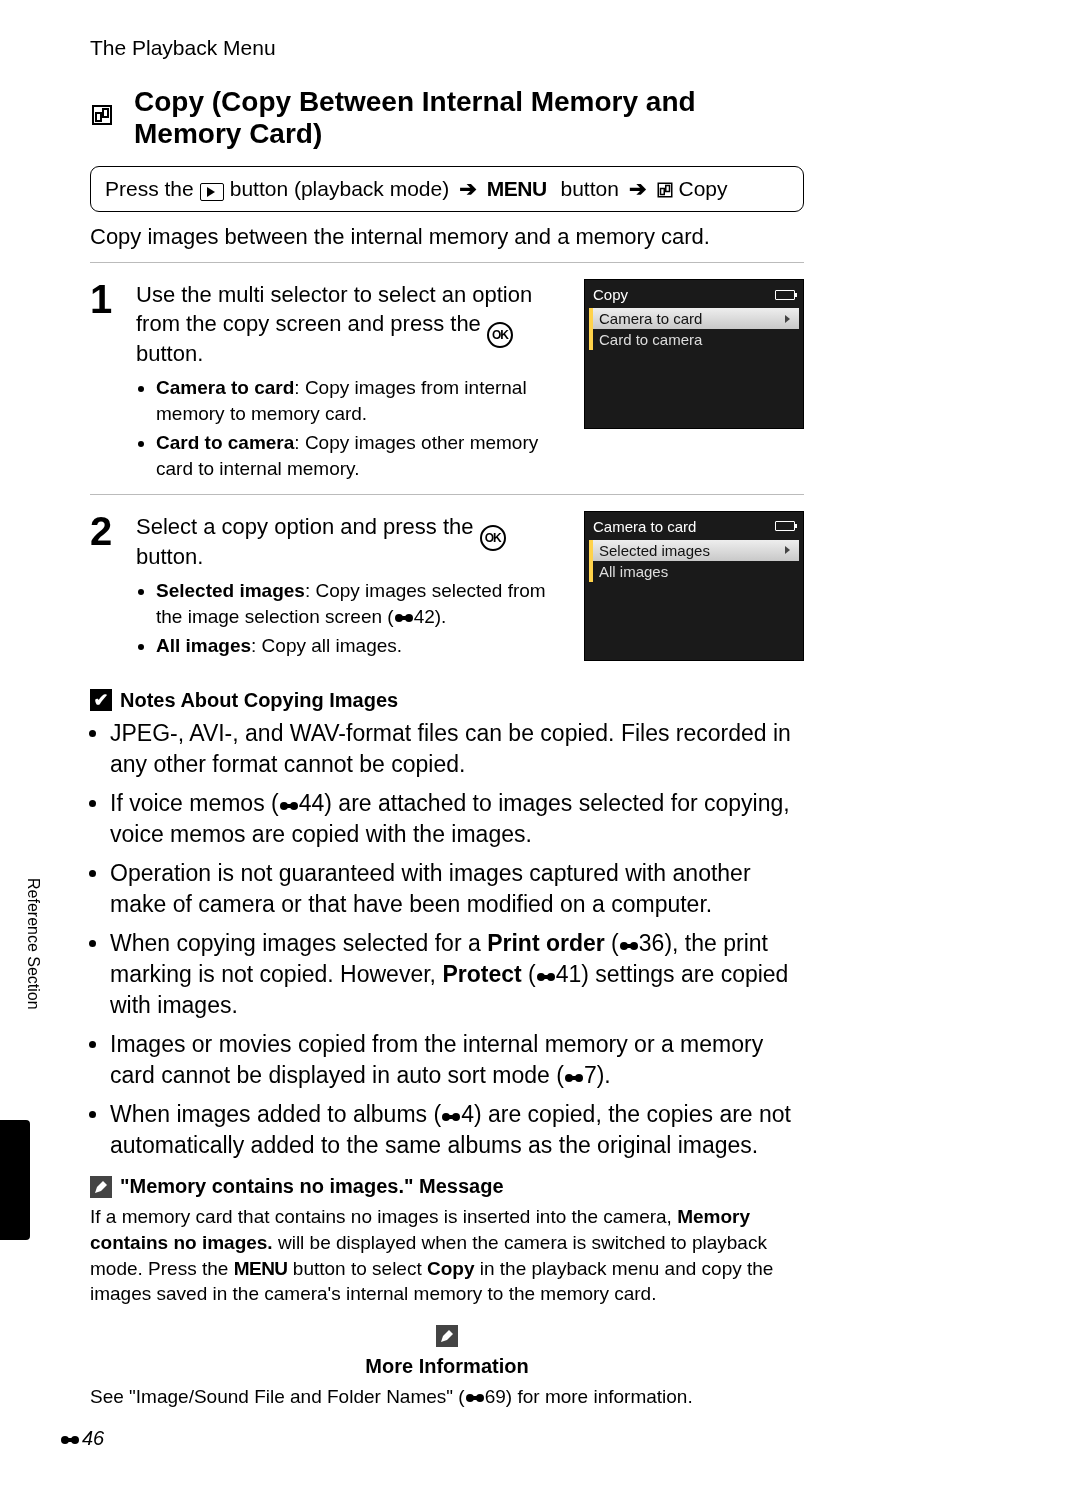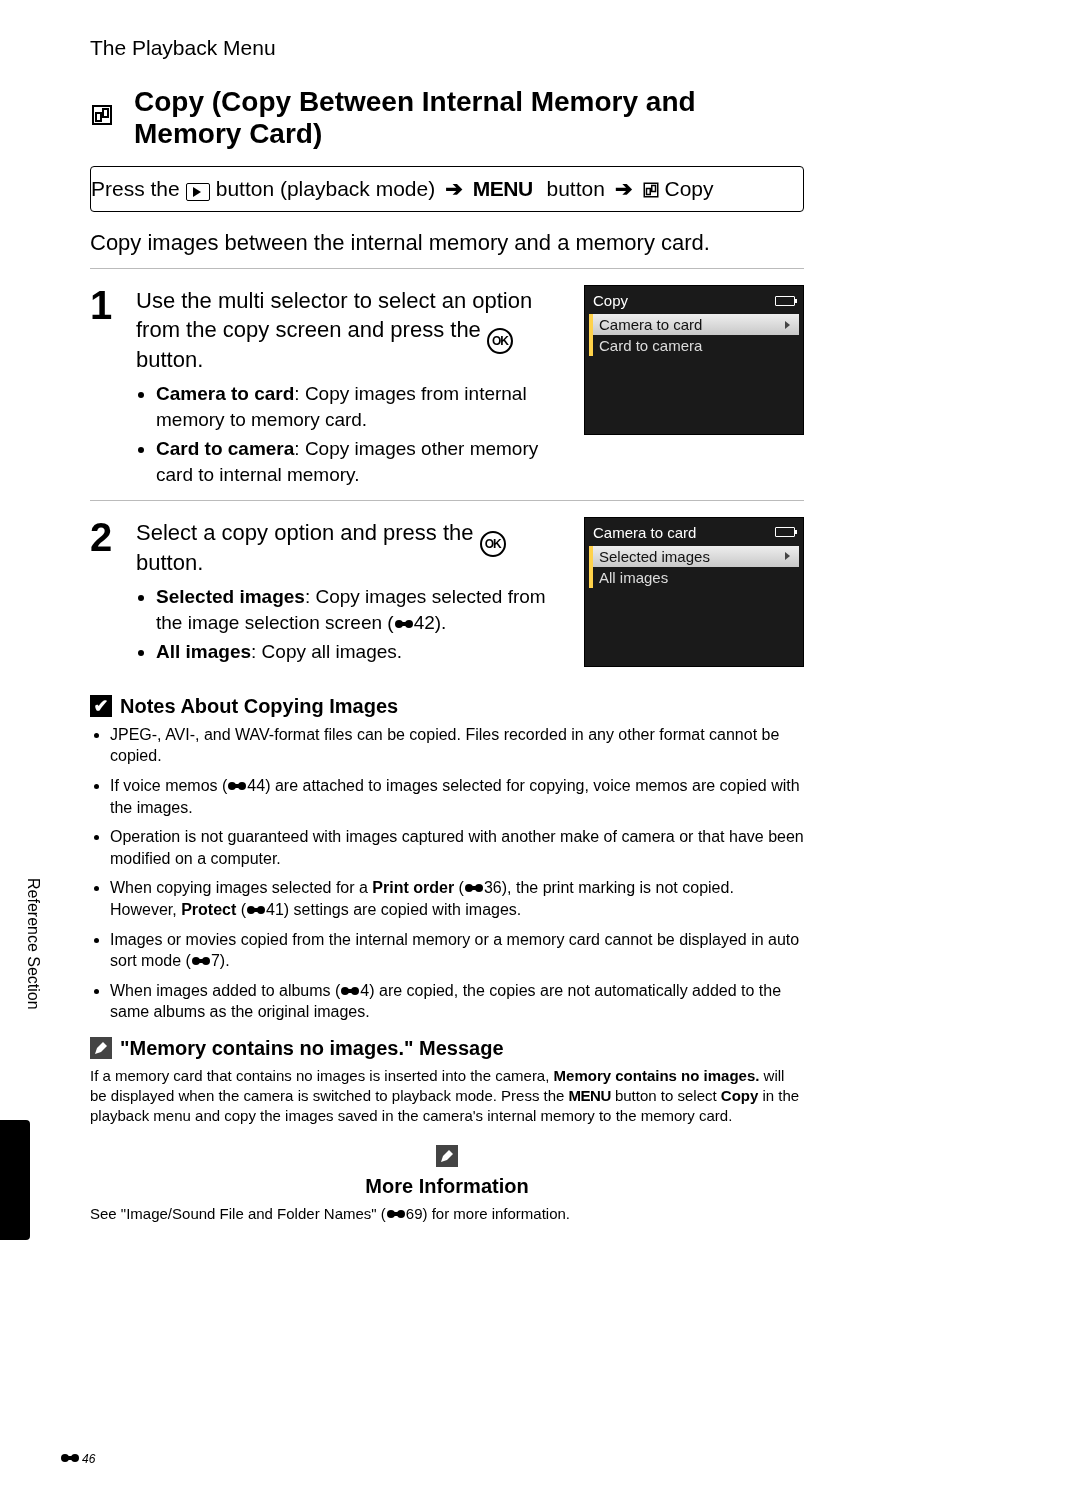--- a/index.html
+++ b/index.html
@@ -24,24 +24,24 @@
   .h1 {
     font-size: 28px;
     font-weight: 700;
     display: flex;
     align-items: center;
     gap: 20px;
     margin-bottom: 16px;
   }
   .path-box {
     border: 1px solid #000;
-    border-radius: 4px;
-    padding: 10px 0;
+    border-radius: 9px;
+    padding: 10px 14px;
     font-size: 21px;
-    margin-bottom: 18px;
+    margin-bottom: 12px;
     display: flex;
     align-items: center;
     flex-wrap: wrap;
     gap: 4px;
   }
   .intro {
     font-size: 22px;
     margin-bottom: 12px;
   }
   .hr {
@@ -149,26 +149,26 @@
   }
   .note-icon.pencil {
     background: #444;
   }
   .note-icon.pencil svg { width: 16px; height: 16px; }
   ul.notes {
     margin: 0 0 0 0;
     padding-left: 20px;
   }
   ul.notes > li {
-    font-size: 16px;
+    font-size: 23px;
     line-height: 1.35;
     margin-bottom: 8px;
   }
   .para {
-    font-size: 15px;
+    font-size: 19px;
     line-height: 1.35;
     margin: 4px 0 0 0;
   }
 
   .side-tab {
     position: absolute;
     left: 42px;
     top: 878px;
     transform: rotate(90deg);
     transform-origin: left top;
@@ -180,22 +180,22 @@
     left: 0;
     top: 1120px;
     width: 30px;
     height: 120px;
     background: #000;
     border-radius: 0 4px 4px 0;
   }
   .pagenum {
     position: absolute;
     left: 60px;
-    bottom: 20px;
-    font-size: 12px;
+    bottom: 36px;
+    font-size: 20px;
     font-style: italic;
     display: flex;
     align-items: center;
     gap: 2px;
   }
 
   
   .glyph { font-family: "Segoe UI Symbol","Arial Unicode MS",sans-serif; }
   .playbtn {
     display: inline-flex; align-items: center; justify-content: center;

